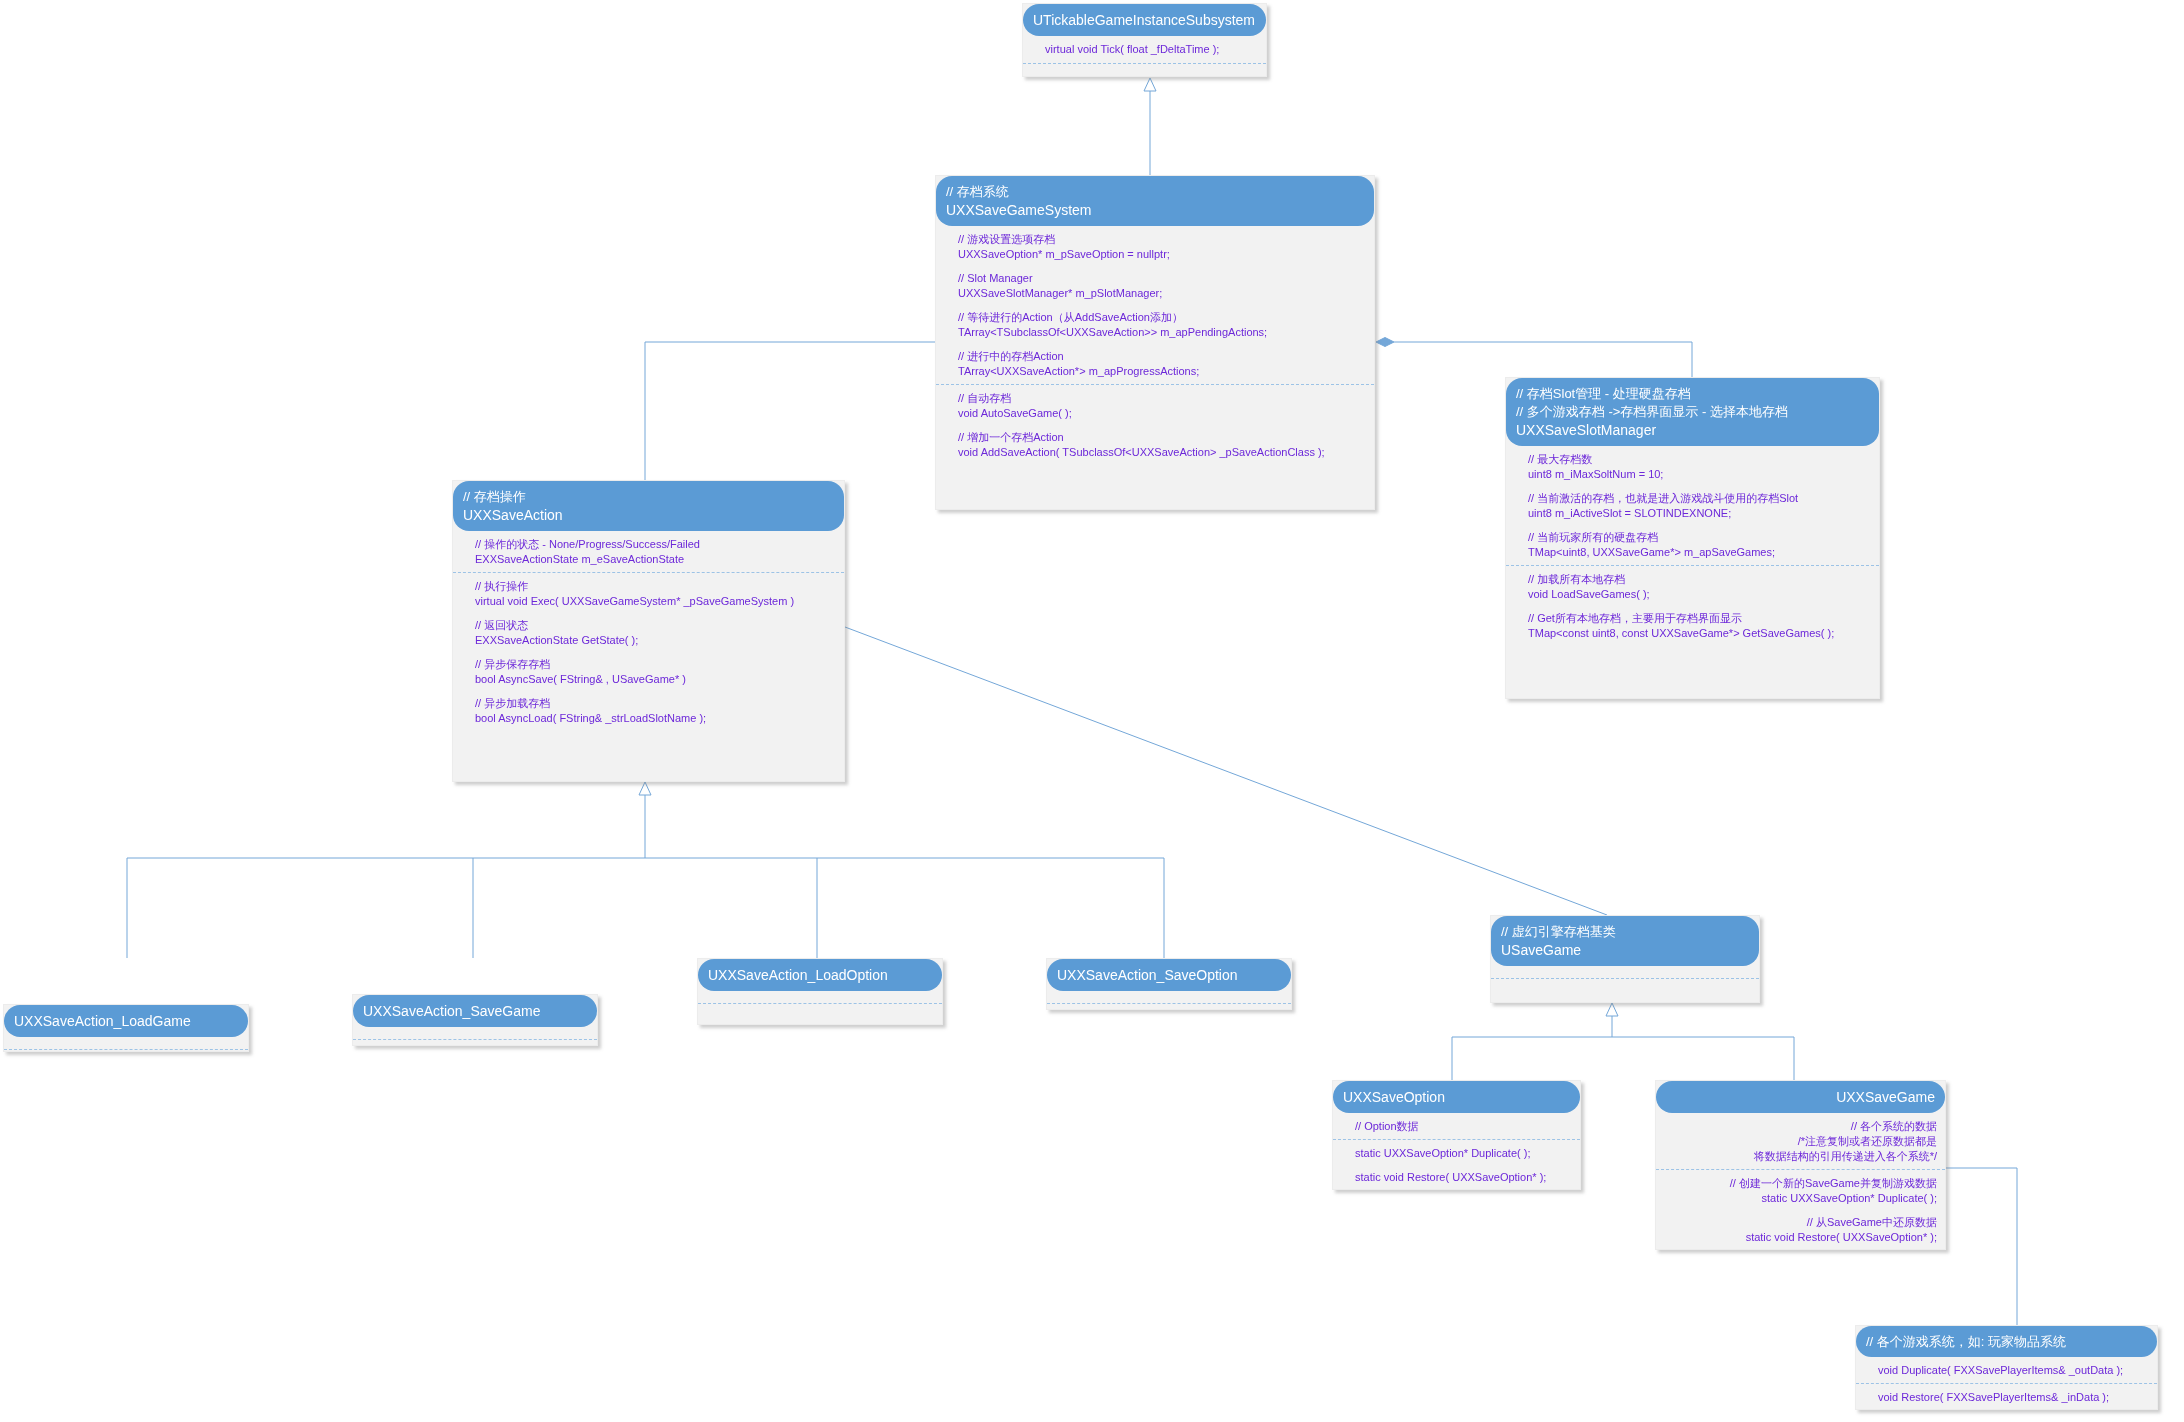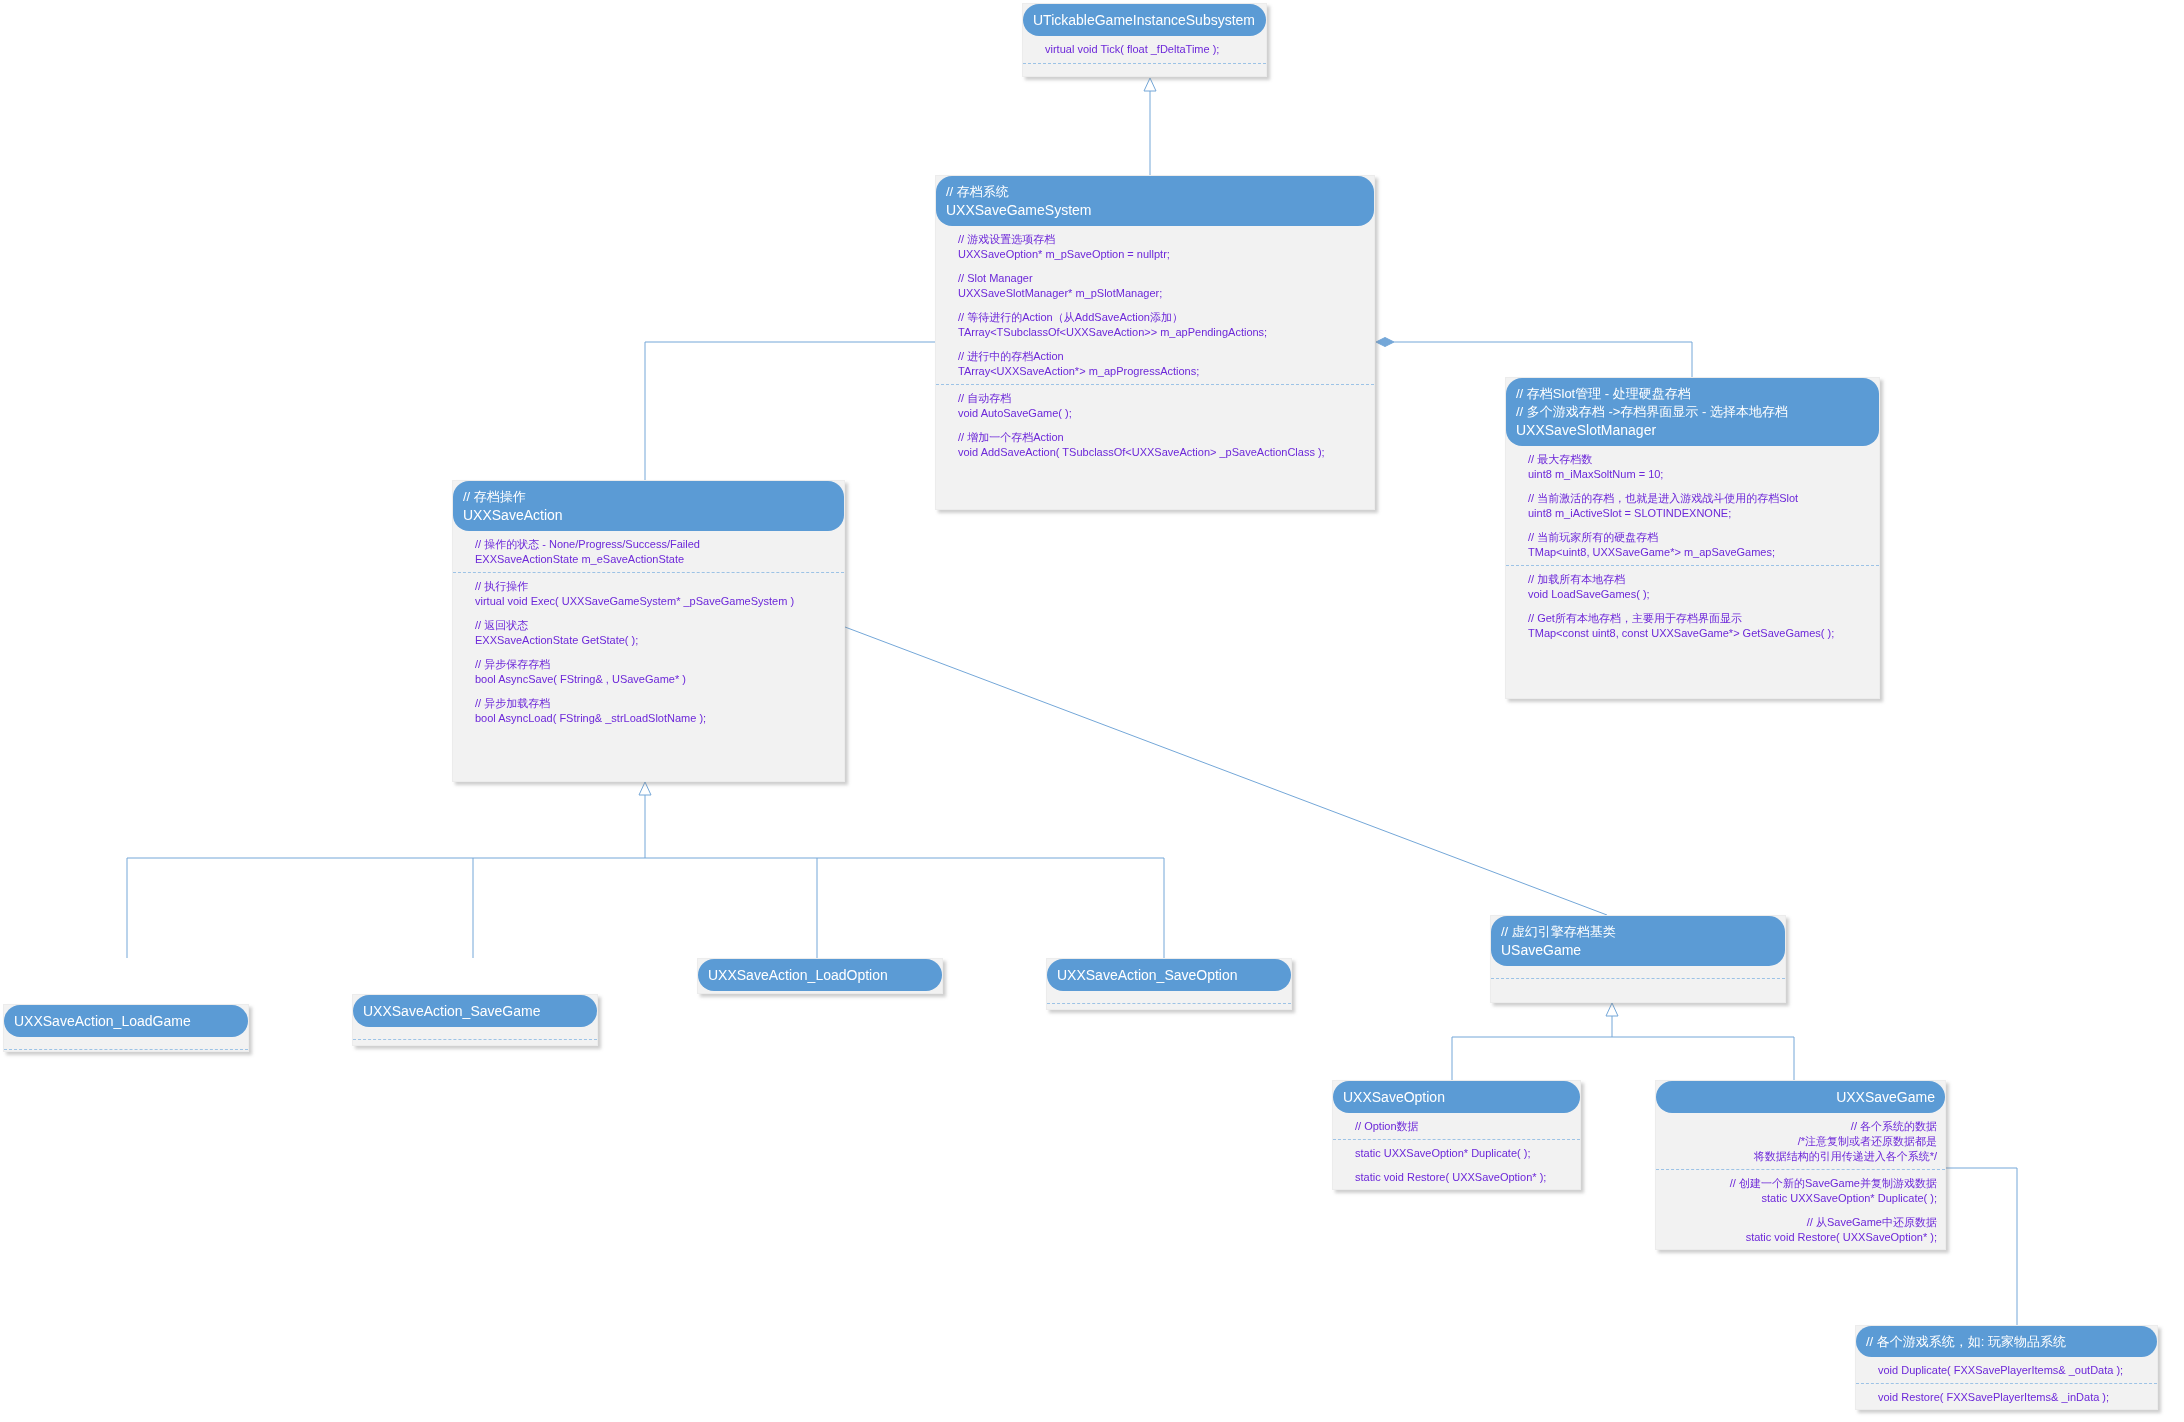--- a/index.html
+++ b/index.html
@@ -16,23 +16,23 @@
   .spacer{height:9px;}
   .divider{border-top:1px dashed #9dc3e6;margin:5px 0 6px 0;}
   .empty-compartment{border-top:1px dashed #9dc3e6;height:7px;margin-top:6px;}
 
   #box-utick{left:1022px;top:3px;width:245px;height:74px;}
   #box-savegamesystem{left:935px;top:175px;width:440px;height:335px;}
   #box-slotmanager{left:1505px;top:377px;width:375px;height:322px;}
   #box-saveaction{left:452px;top:480px;width:393px;height:302px;}
   #box-action-loadgame{left:3px;top:1004px;width:246px;height:48px;}
   #box-action-savegame{left:352px;top:958px;width:246px;height:52px;margin-top:36px;}
-  #box-action-loadoption{left:697px;top:958px;width:246px;height:36px;}
+  #box-action-loadoption{left:697px;top:958px;width:246px;height:67px;}
   #box-action-saveoption{left:1046px;top:958px;width:246px;height:52px;}
-  #box-usavegame{left:1490px;top:915px;width:296px;height:88px;}
+  #box-usavegame{left:1490px;top:915px;width:270px;height:88px;}
   #box-uxxsaveoption{left:1332px;top:1080px;width:249px;}
   #box-uxxsavegame{left:1655px;top:1080px;width:291px;text-align:right;}
   #box-gamesystems{left:1855px;top:1325px;width:303px;}
 </style>
 </head>
 <body>
 
 <div id="canvas">
 
   <svg id="edges" viewBox="0 0 2184 1422" xmlns="http://www.w3.org/2000/svg">

